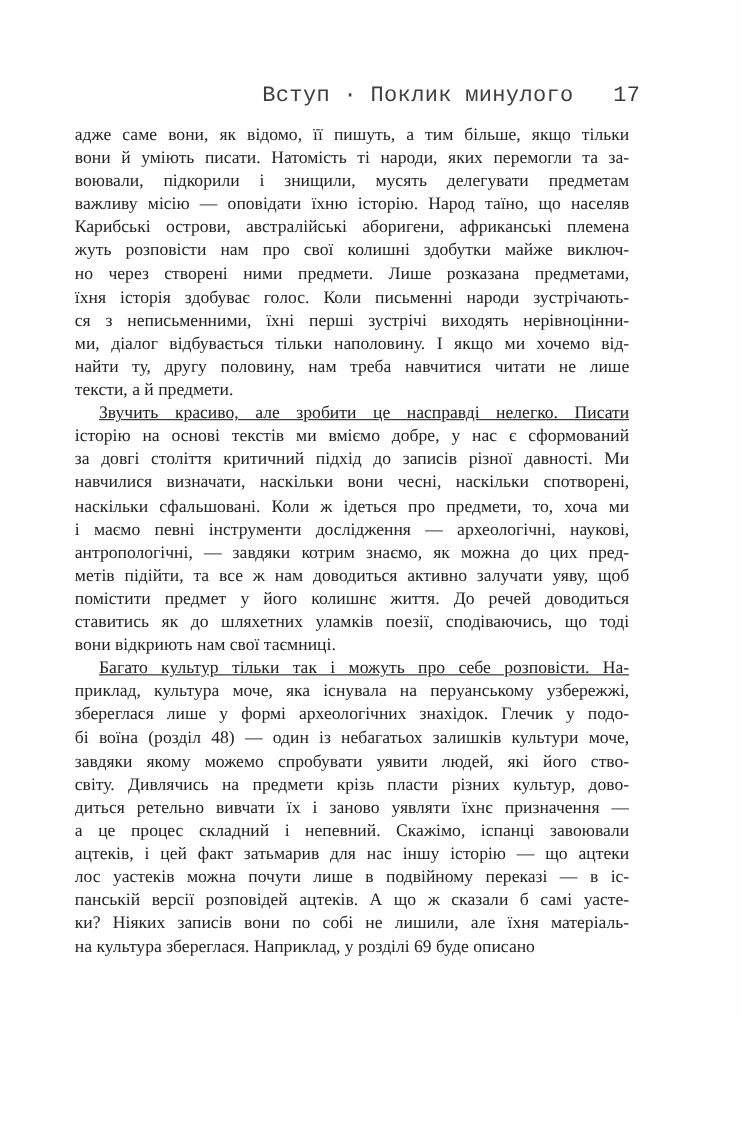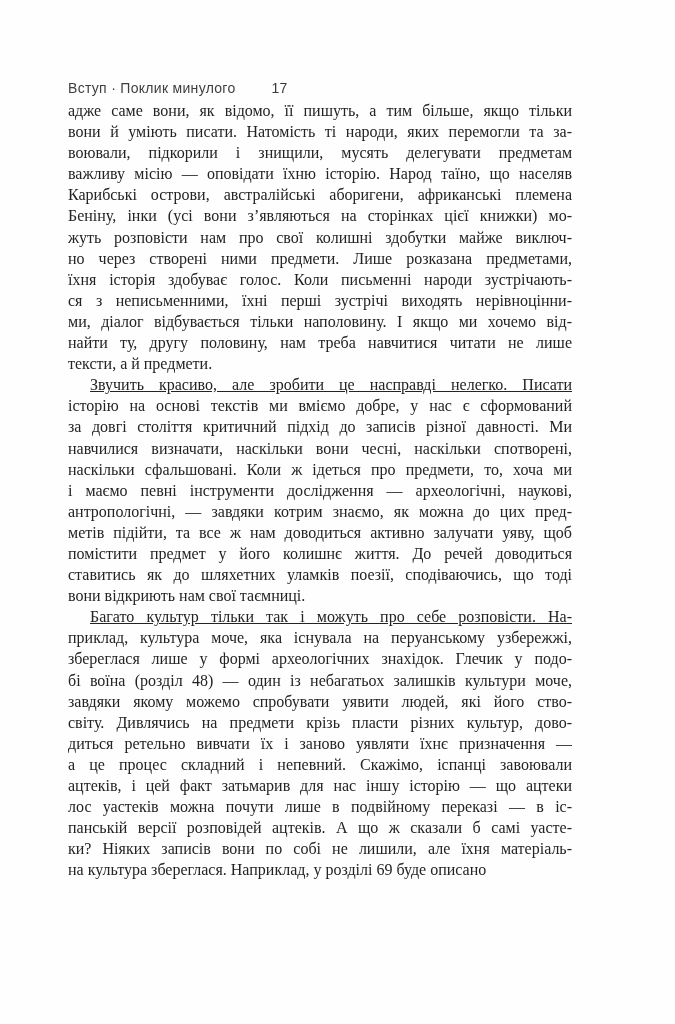--- a/index.html
+++ b/index.html
@@ -13,36 +13,37 @@
     height: 1024px;
     background: #fefefe;
     overflow: hidden;
     font-family: "Liberation Serif", "DejaVu Serif", serif;
   }
   .running-header {
     position: absolute;
     left: 68px;
     top: 80px;
     width: 514px;
-    font-family: Liberation Sans, sans-serif;
-    font-size: 14px;
+    text-align: right;
+    font-family: Liberation Mono, monospace;
+    font-size: 20px;
     line-height: 16px;
     color: #3f3f3f;
     letter-spacing: 0.3px;
     white-space: nowrap;
   }
   .running-header .page-number {
     display: inline-block;
     margin-left: 36px;
     color: #3a3a3a;
   }
   .page-body {
     position: absolute;
     left: 68px;
-    top: 100px;
+    top: 112px;
     width: 504px;
     font-size: 16px;
     line-height: 21.1px;
     color: #232323;
     overflow: hidden;
   }
   .para {
     margin: 0;
     padding: 0;
   }
@@ -70,21 +71,20 @@
   </div>
 
   <div class="page-body">
 
   <div class="para">
         <div class="line">адже саме вони, як відомо, її пишуть, а тим більше, якщо тільки</div>
         <div class="line">вони й уміють писати. Натомість ті народи, яких перемогли та за-</div>
         <div class="line">воювали, підкорили і знищили, мусять делегувати предметам</div>
         <div class="line">важливу місію — оповідати їхню історію. Народ таїно, що населяв</div>
         <div class="line">Карибські острови, австралійські аборигени, африканські племена</div>
-        <div class="line">Беніну, інки (усі вони з’являються на сторінках цієї книжки) мо-</div>
         <div class="line">жуть розповісти нам про свої колишні здобутки майже виключ-</div>
         <div class="line">но через створені ними предмети. Лише розказана предметами,</div>
         <div class="line">їхня історія здобуває голос. Коли письменні народи зустрічають-</div>
         <div class="line">ся з неписьменними, їхні перші зустрічі виходять нерівноцінни-</div>
         <div class="line">ми, діалог відбувається тільки наполовину. І якщо ми хочемо від-</div>
         <div class="line">найти ту, другу половину, нам треба навчитися читати не лише</div>
         <div class="line loose">тексти, а й предмети.</div>
       </div>
       <div class="para indent">
         <div class="line">Звучить красиво, але зробити це насправді нелегко. Писати</div>

